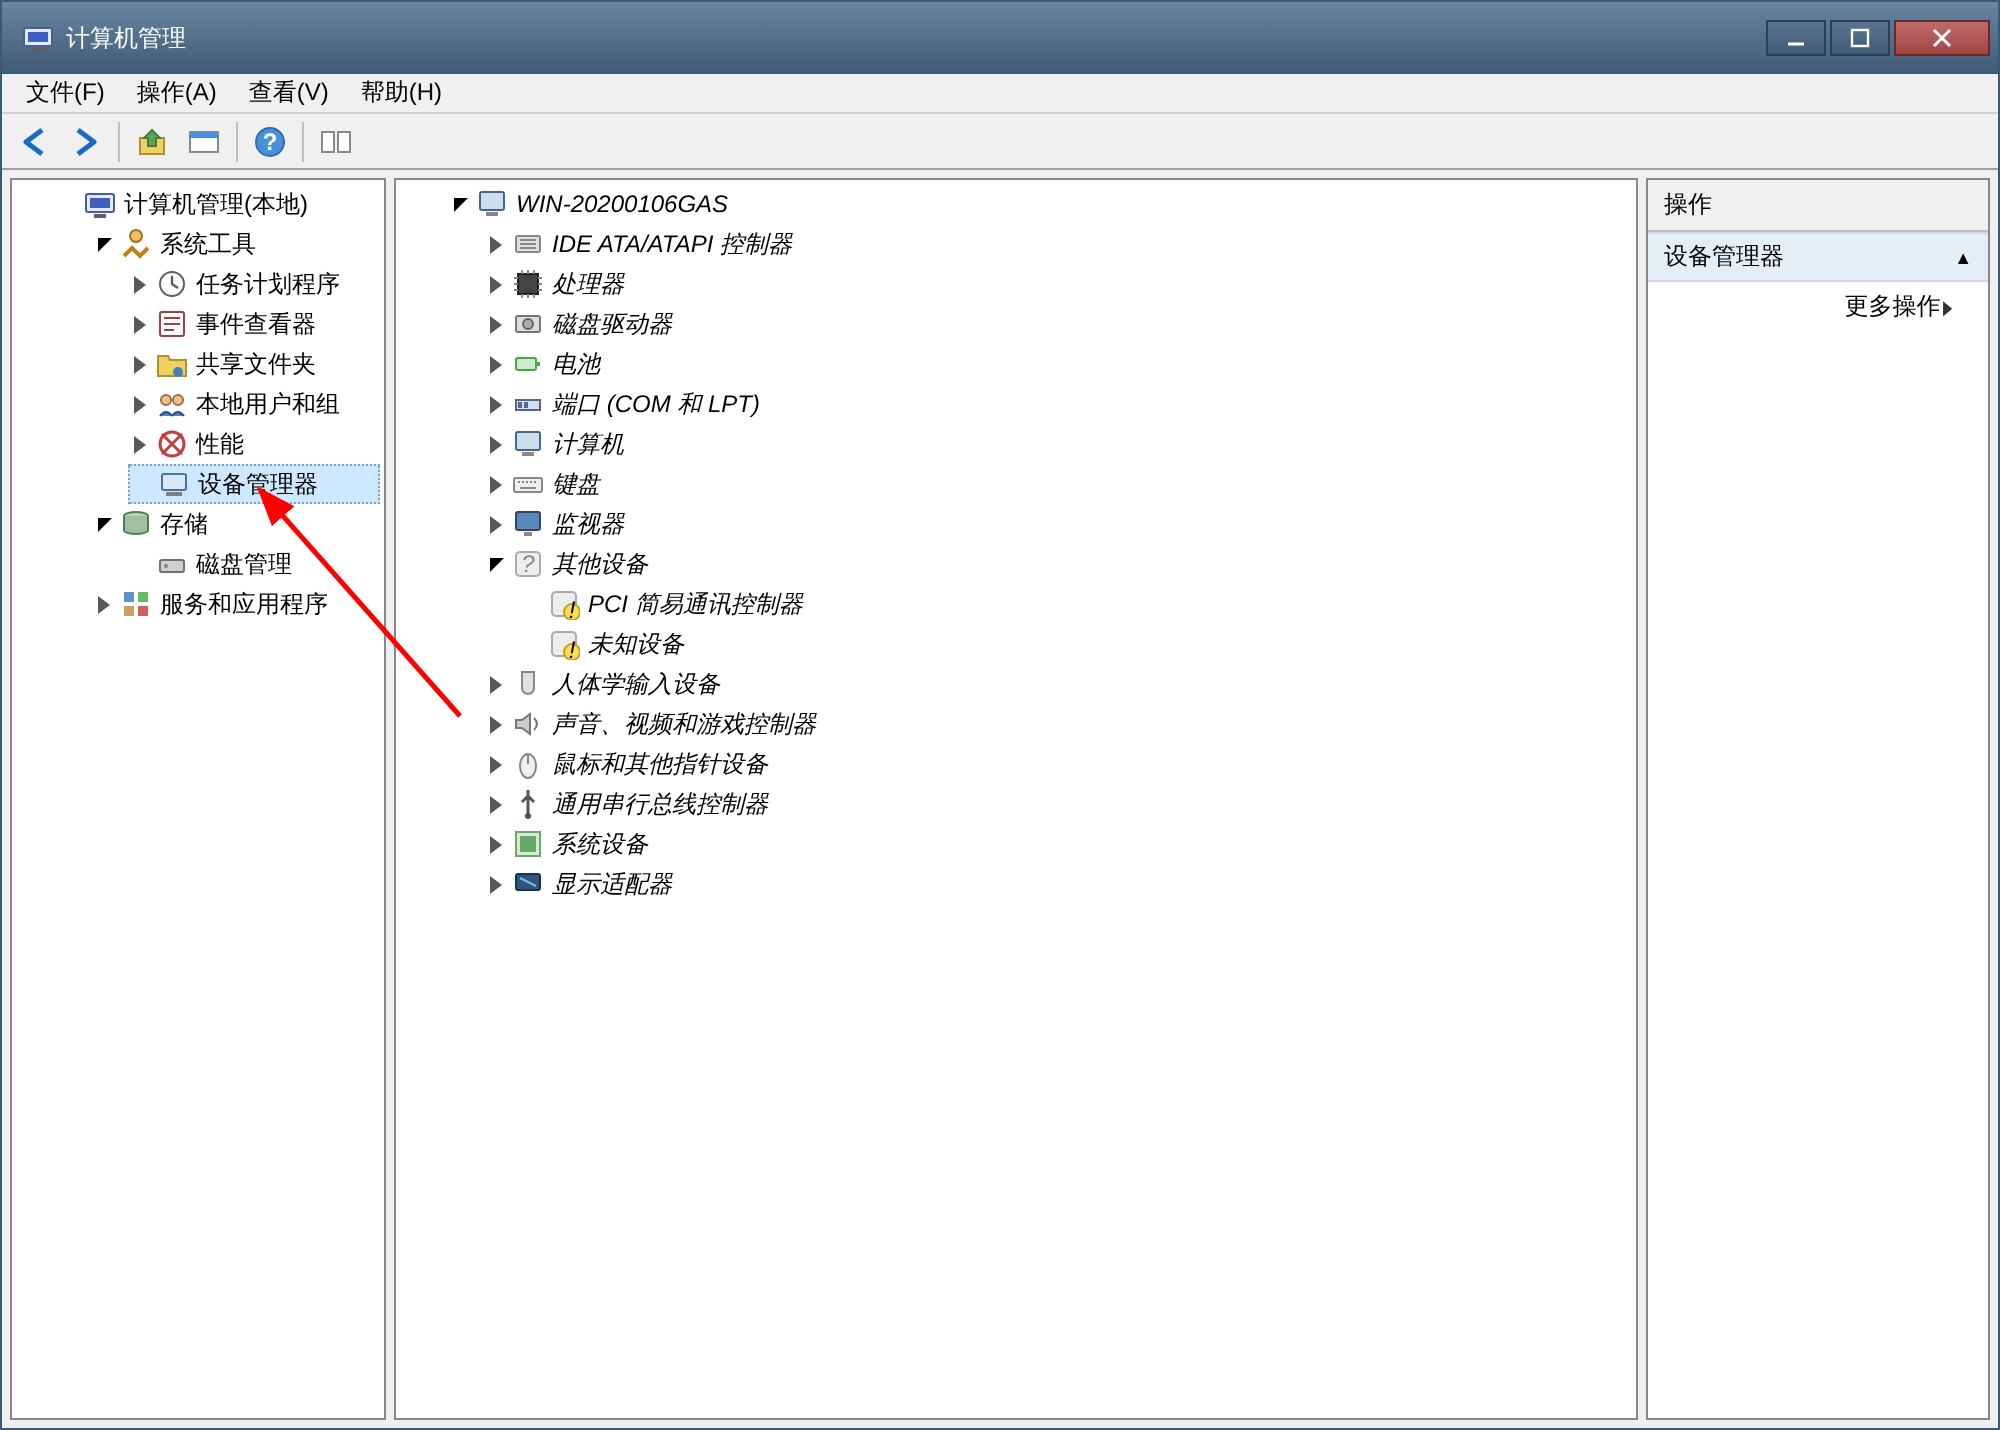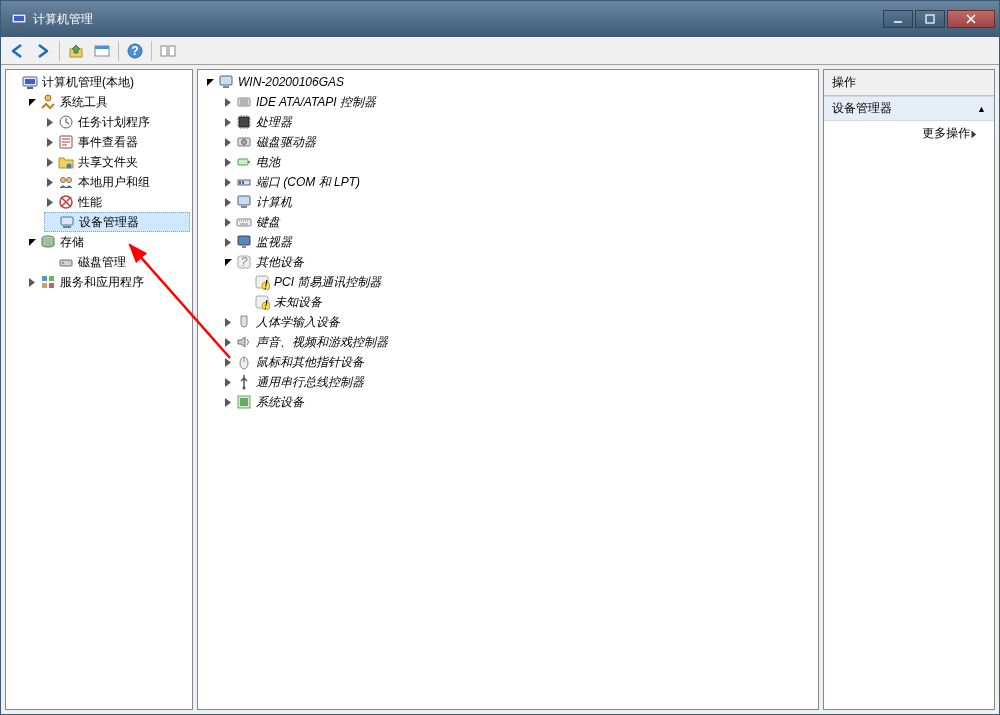--- a/index.html
+++ b/index.html
@@ -29,21 +29,21 @@
 .content { flex: 1; display: flex; padding: 4px; gap: 0; background: #f0f0f0; min-height: 0; }
 .panel { background: #fff; border: 1px solid #828790; overflow: auto; }
 .panel.left { width: 188px; }
 .panel.center { flex: 1; margin: 0 4px; position: relative; }
 .panel.right { width: 172px; display: flex; flex-direction: column; }
 .right-header { background: #f0f0f0; border-bottom: 1px solid #c0c0c0; padding: 4px 8px; font-weight: normal; }
 .right-section-title { background: #e5eef7; border-top: 1px solid #d0d8e0; border-bottom: 1px solid #d0d8e0; padding: 3px 8px; display: flex; align-items: center; justify-content: space-between; cursor: default; }
 .right-item { padding: 4px 16px; display: flex; align-items: center; justify-content: flex-end; cursor: default; }
 
 
-.tree { padding: 2px; user-select: none; }
+.tree { padding: 2px; user-select: none; margin-left: 20px; }
 .tree-node { }
 .tree-row { display: flex; align-items: center; height: 20px; white-space: nowrap; cursor: default; }
 .tree-row.selected { background: #cde8ff; border: 1px dotted #7da2ce; height: 20px; }
 .tree-toggle { width: 12px; height: 12px; display: inline-flex; align-items: center; justify-content: center; margin-right: 2px; cursor: default; flex-shrink: 0; }
 .tree-toggle svg { width: 9px; height: 9px; }
 .tree-toggle.none { visibility: hidden; }
 .tree-icon { width: 16px; height: 16px; margin-right: 4px; display: inline-flex; align-items: center; justify-content: center; flex-shrink: 0; }
 .tree-icon svg { width: 16px; height: 16px; }
 .tree-label { white-space: nowrap; }
 .tree-children { padding-left: 18px; }
@@ -231,20 +231,26 @@
           </svg>
         </div>
       <div class="win-btn close">
           <svg viewBox="0 0 10 10">
             <path d="M1 1 L9 9 M9 1 L1 9" stroke="#fff" stroke-width="1.5"></path>
           </svg>
         </div>
     </div>
   </div>
 
+  <div class="menubar">
+    <div class="menu-item">文件(F)</div>
+    <div class="menu-item">操作(A)</div>
+    <div class="menu-item">查看(V)</div>
+    <div class="menu-item">帮助(H)</div>
+  </div>
 
   <div class="toolbar">
     <div class="tool-btn">
         <svg viewBox="0 0 16 16">
           <use href="#ico-back"></use>
         </svg>
       </div>
     <div class="tool-btn">
         <svg viewBox="0 0 16 16">
           <use href="#ico-fwd"></use>
@@ -648,20 +654,33 @@
                     <use href="#tri-collapsed" class="tri-closed"></use>
                   </svg>
                 </span>
                 <span class="tree-icon">
                   <svg viewBox="0 0 16 16">
                     <use href="#ico-sys"></use>
                   </svg>
                 </span>
                 <span class="tree-label">系统设备</span>
               </div>
+            <div class="tree-row">
+                <span class="tree-toggle">
+                  <svg viewBox="0 0 9 9">
+                    <use href="#tri-collapsed" class="tri-closed"></use>
+                  </svg>
+                </span>
+                <span class="tree-icon">
+                  <svg viewBox="0 0 16 16">
+                    <use href="#ico-display"></use>
+                  </svg>
+                </span>
+                <span class="tree-label">显示适配器</span>
+              </div>
           </div>
         </div>
 
       </div>
     </div>
 
     <div class="panel right">
       <div class="right-header">操作</div>
       <div class="right-section-title">
         <span>设备管理器</span>

